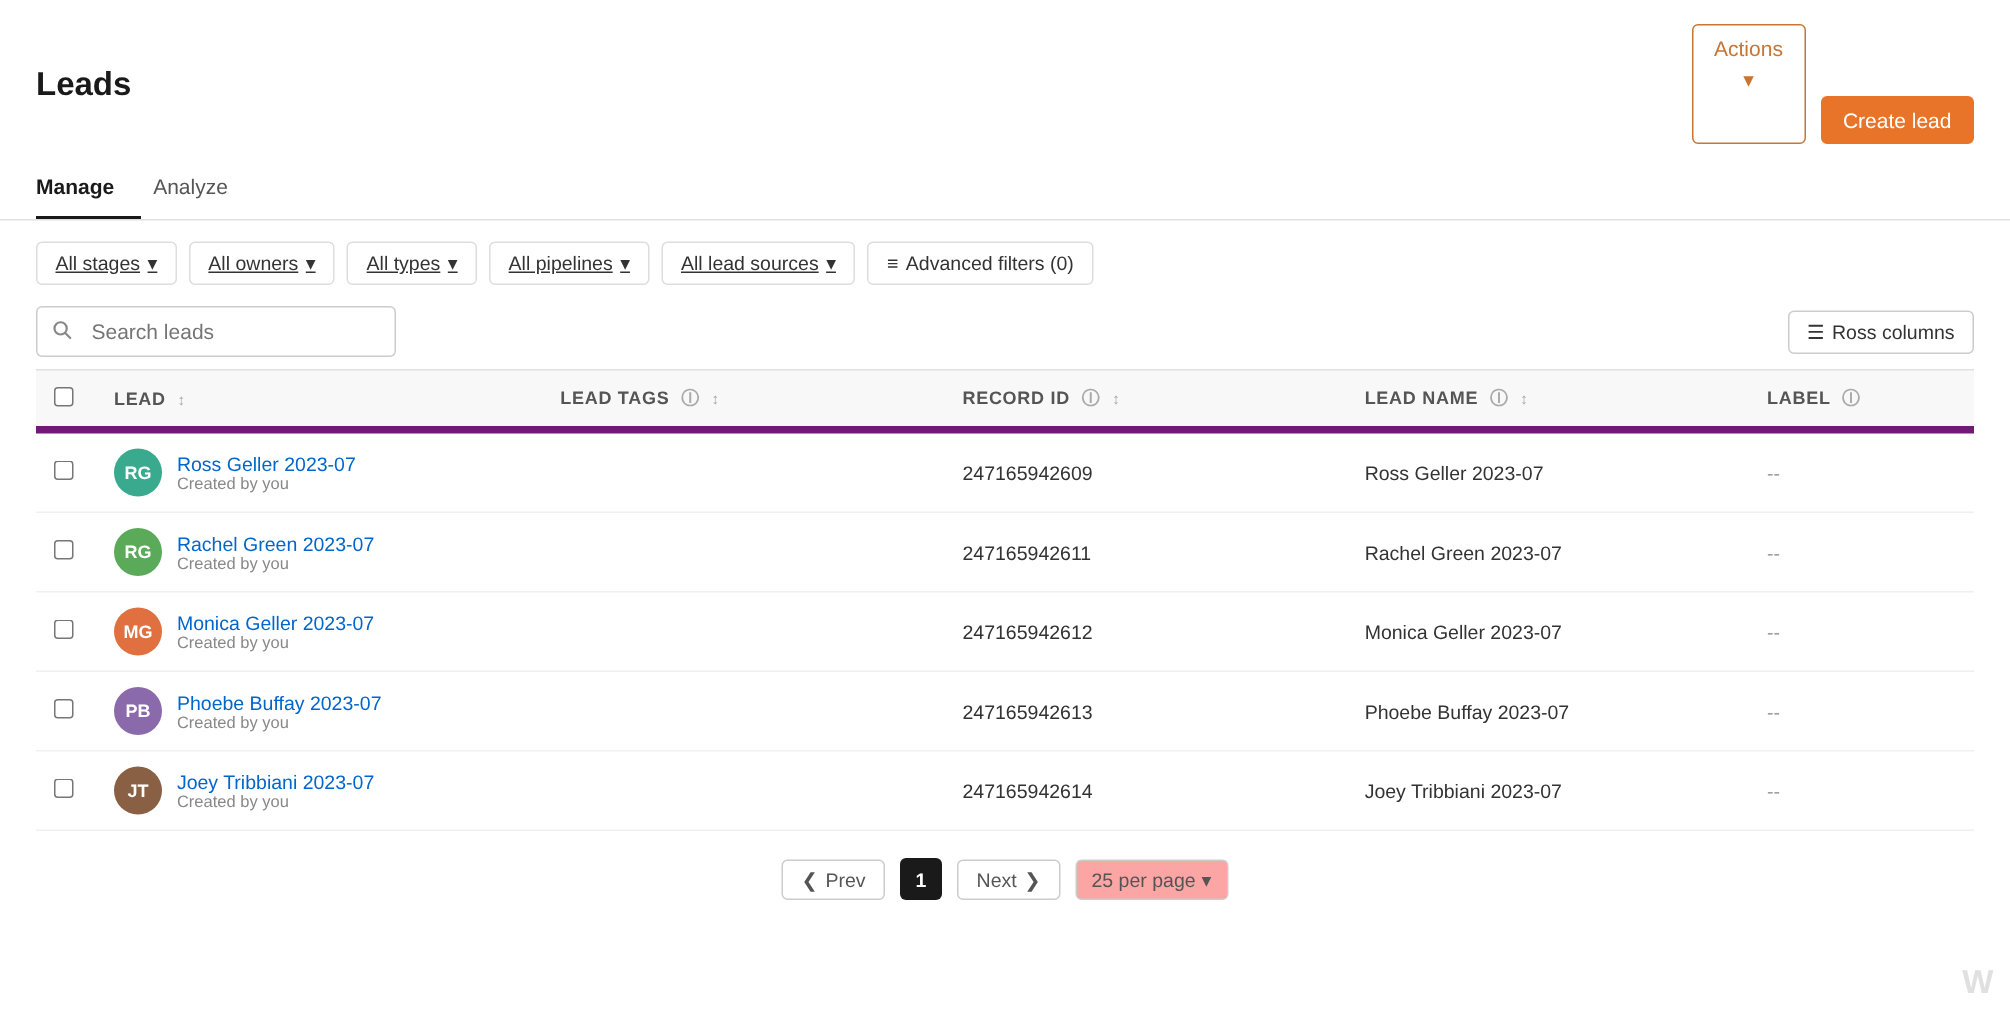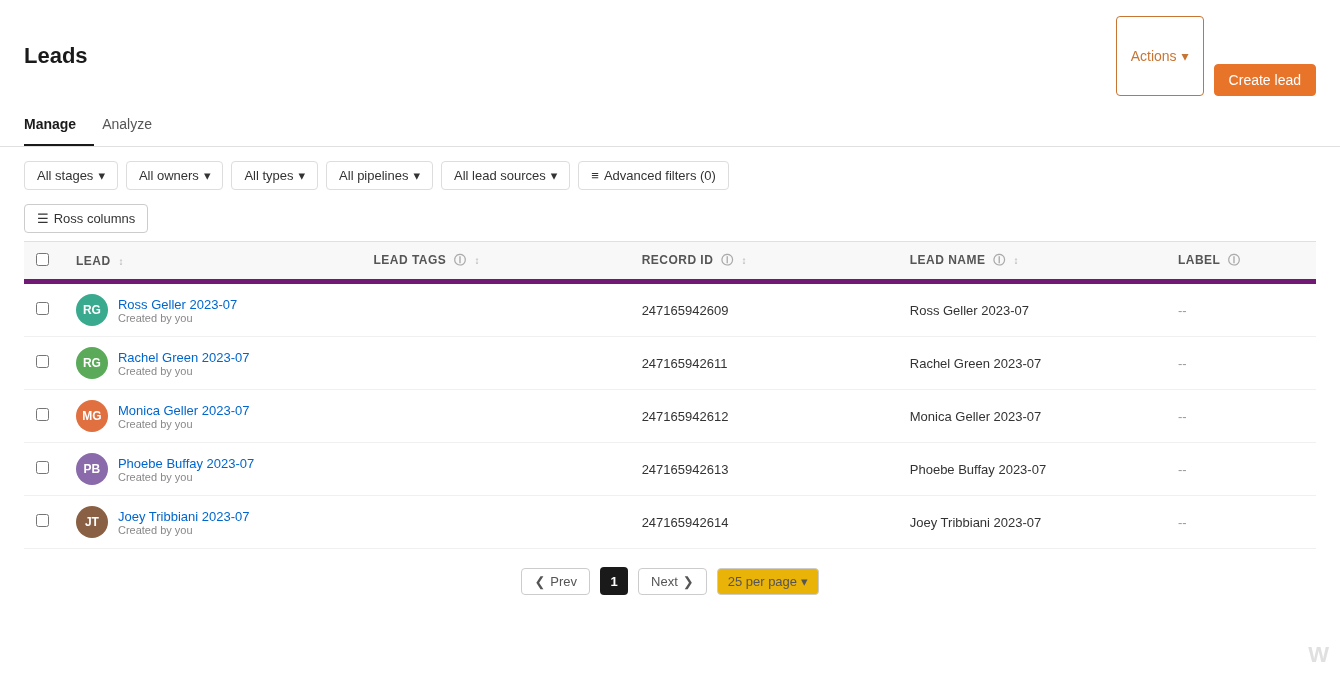--- a/index.html
+++ b/index.html
@@ -27,20 +27,21 @@
       background: #fff;
       border: 1px solid #c87533;
       color: #c87533;
       padding: 7px 14px;
       border-radius: 4px;
       cursor: pointer;
       font-size: 14px;
       display: flex;
       align-items: center;
       gap: 5px;
+      flex-direction: column;
     }
 
     .btn-create-lead {
       background: #e8742a;
       border: 1px solid #e8742a;
       color: #fff;
       padding: 7px 14px;
       border-radius: 4px;
       cursor: pointer;
       font-size: 14px;
@@ -82,20 +83,21 @@
       display: flex;
       align-items: center;
       gap: 5px;
       padding: 6px 12px;
       border: 1px solid #ddd;
       border-radius: 4px;
       background: #fff;
       font-size: 13px;
       color: #333;
       cursor: pointer;
+      text-decoration: underline;
     }
 
     .advanced-filter-btn {
       display: flex;
       align-items: center;
       gap: 5px;
       padding: 6px 12px;
       border: 1px solid #ddd;
       border-radius: 4px;
       background: #fff;
@@ -288,21 +290,21 @@
       color: #fff;
     }
 
     .per-page-btn {
       display: flex;
       align-items: center;
       gap: 4px;
       padding: 5px 10px;
       border: 1px solid #ccc;
       border-radius: 4px;
-      background: #eab308;
+      background: #fca5a5;
       font-size: 13px;
       color: #555;
       cursor: pointer;
     }
 
     .watermark {
       position: fixed;
       bottom: 12px;
       right: 12px;
       font-size: 22px;
@@ -360,20 +362,29 @@
     <span>▾</span>
   </button>
   <button class="advanced-filter-btn">
     <span>≡</span>
     <span>Advanced filters (0)</span>
   </button>
 </div>
 
 <div class="search-and-table">
   <div class="search-bar-row">
+    <div class="search-container">
+      <span class="search-icon-wrap">
+        <svg width="14" height="14" viewBox="0 0 24 24" fill="none" stroke="#888" stroke-width="2.5" stroke-linecap="round" stroke-linejoin="round">
+          <circle cx="11" cy="11" r="7"></circle>
+            <line x1="16.5" y1="16.5" x2="22" y2="22"></line>
+        </svg>
+      </span>
+      <input class="search-input" type="text" placeholder="Search leads" style="">
+    </div>
     <button class="edit-columns-btn">
       <span>☰</span>
       <span>Ross columns</span>
     </button>
   </div>
 
   <table>
     <thead>
       <tr>
         <th class="checkbox-col">

